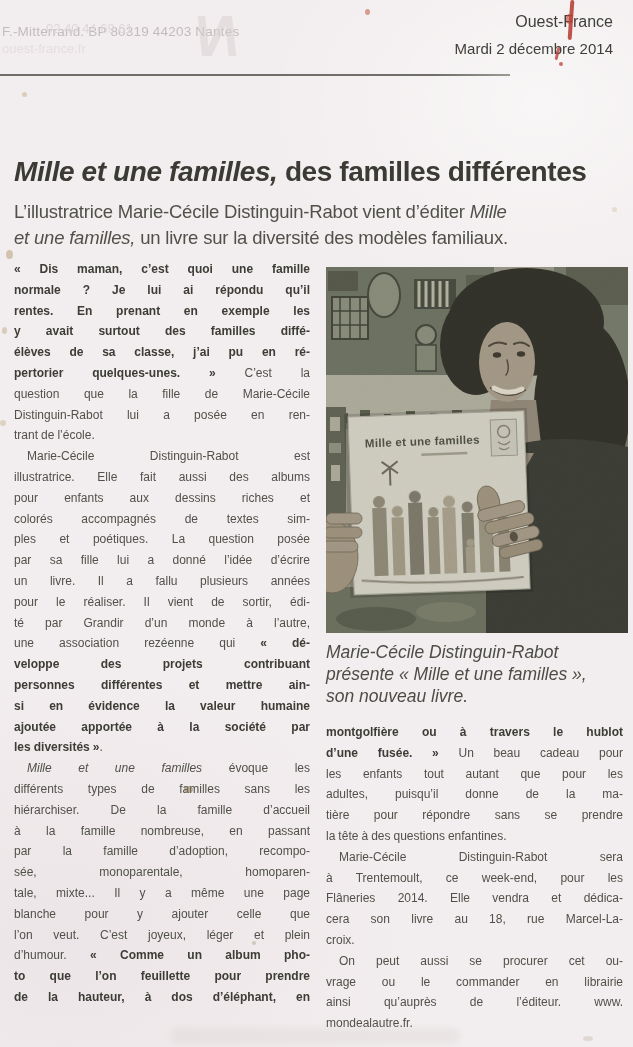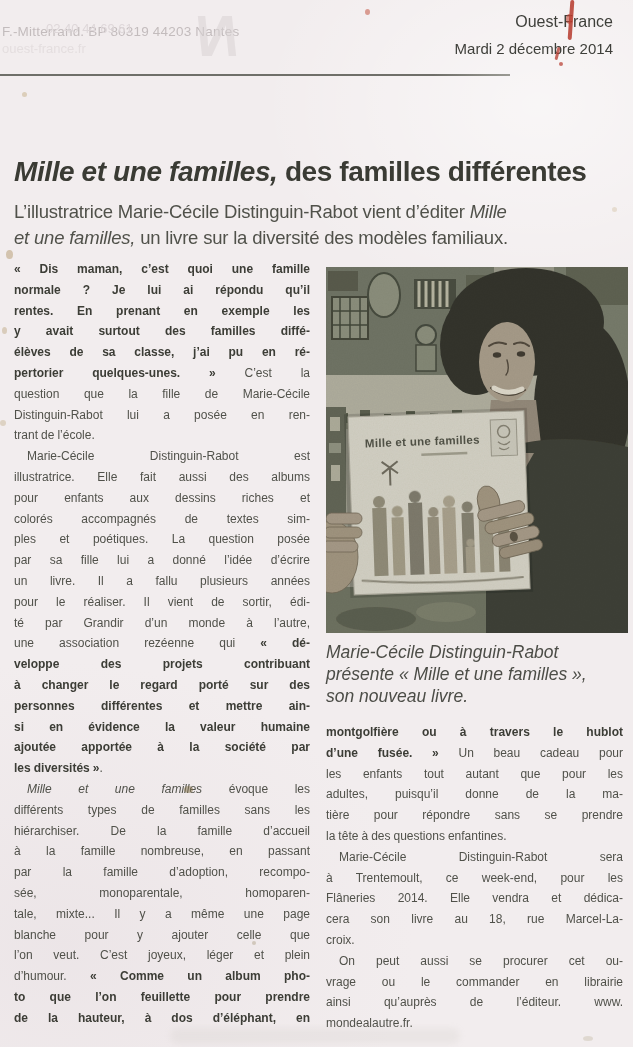--- a/index.html
+++ b/index.html
@@ -268,21 +268,20 @@
       <div class="tline"><span class="seg-r">illustratrice. Elle fait aussi des albums</span></div>
       <div class="tline"><span class="seg-r">pour enfants aux dessins riches et</span></div>
       <div class="tline"><span class="seg-r">colorés accompagnés de textes sim-</span></div>
       <div class="tline"><span class="seg-r">ples et poétiques. La question posée</span></div>
       <div class="tline"><span class="seg-r">par sa fille lui a donné l’idée d’écrire</span></div>
       <div class="tline"><span class="seg-r">un livre. Il a fallu plusieurs années</span></div>
       <div class="tline"><span class="seg-r">pour le réaliser. Il vient de sortir, édi-</span></div>
       <div class="tline"><span class="seg-r">té par Grandir d’un monde à l’autre,</span></div>
       <div class="tline"><span class="seg-r">une association rezéenne qui </span><span class="seg-b">« dé-</span></div>
       <div class="tline"><span class="seg-b">veloppe des projets contribuant</span></div>
-      <div class="tline"><span class="seg-b">à changer le regard porté sur des</span></div>
       <div class="tline"><span class="seg-b">personnes différentes et mettre ain-</span></div>
       <div class="tline"><span class="seg-b">si en évidence la valeur humaine</span></div>
       <div class="tline"><span class="seg-b">ajoutée apportée à la société par</span></div>
       <div class="tline no-just"><span class="seg-b">les diversités »</span><span class="seg-r">.</span></div>
       <div class="tline ind"><span class="seg-i">Mille et une familles</span><span class="seg-r"> évoque les</span></div>
       <div class="tline"><span class="seg-r">différents types de familles sans les</span></div>
       <div class="tline"><span class="seg-r">hiérarchiser. De la famille d’accueil</span></div>
       <div class="tline"><span class="seg-r">à la famille nombreuse, en passant</span></div>
       <div class="tline"><span class="seg-r">par la famille d’adoption, recompo-</span></div>
       <div class="tline"><span class="seg-r">sée, monoparentale, homoparen-</span></div>

